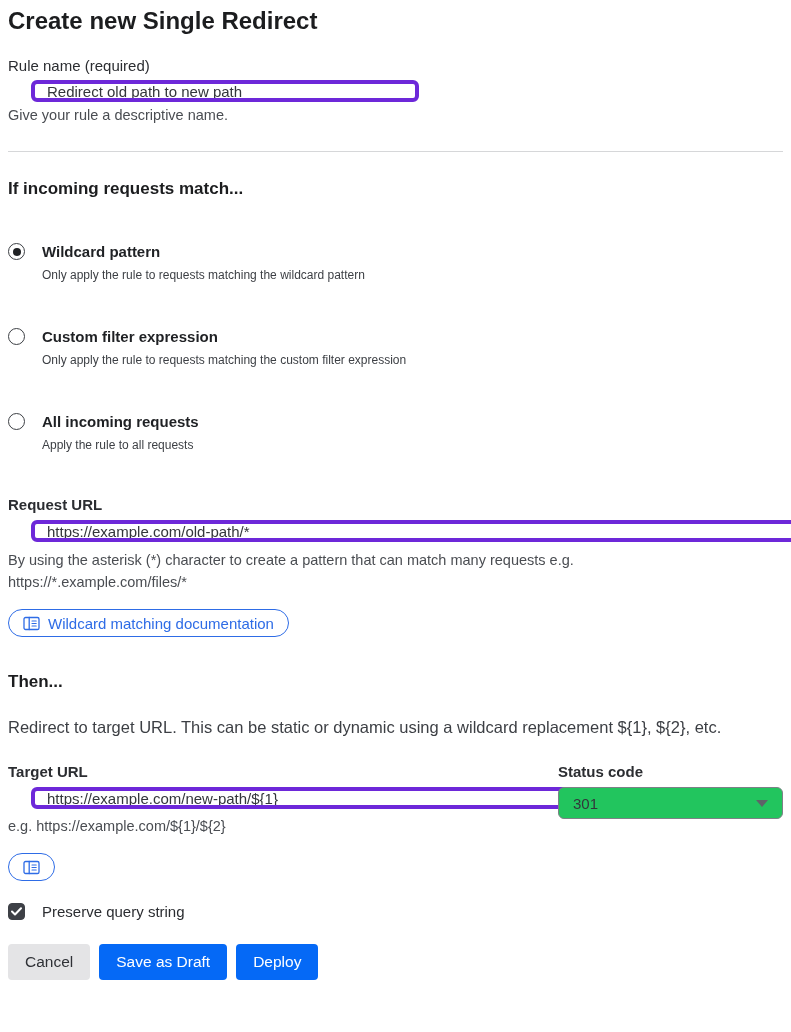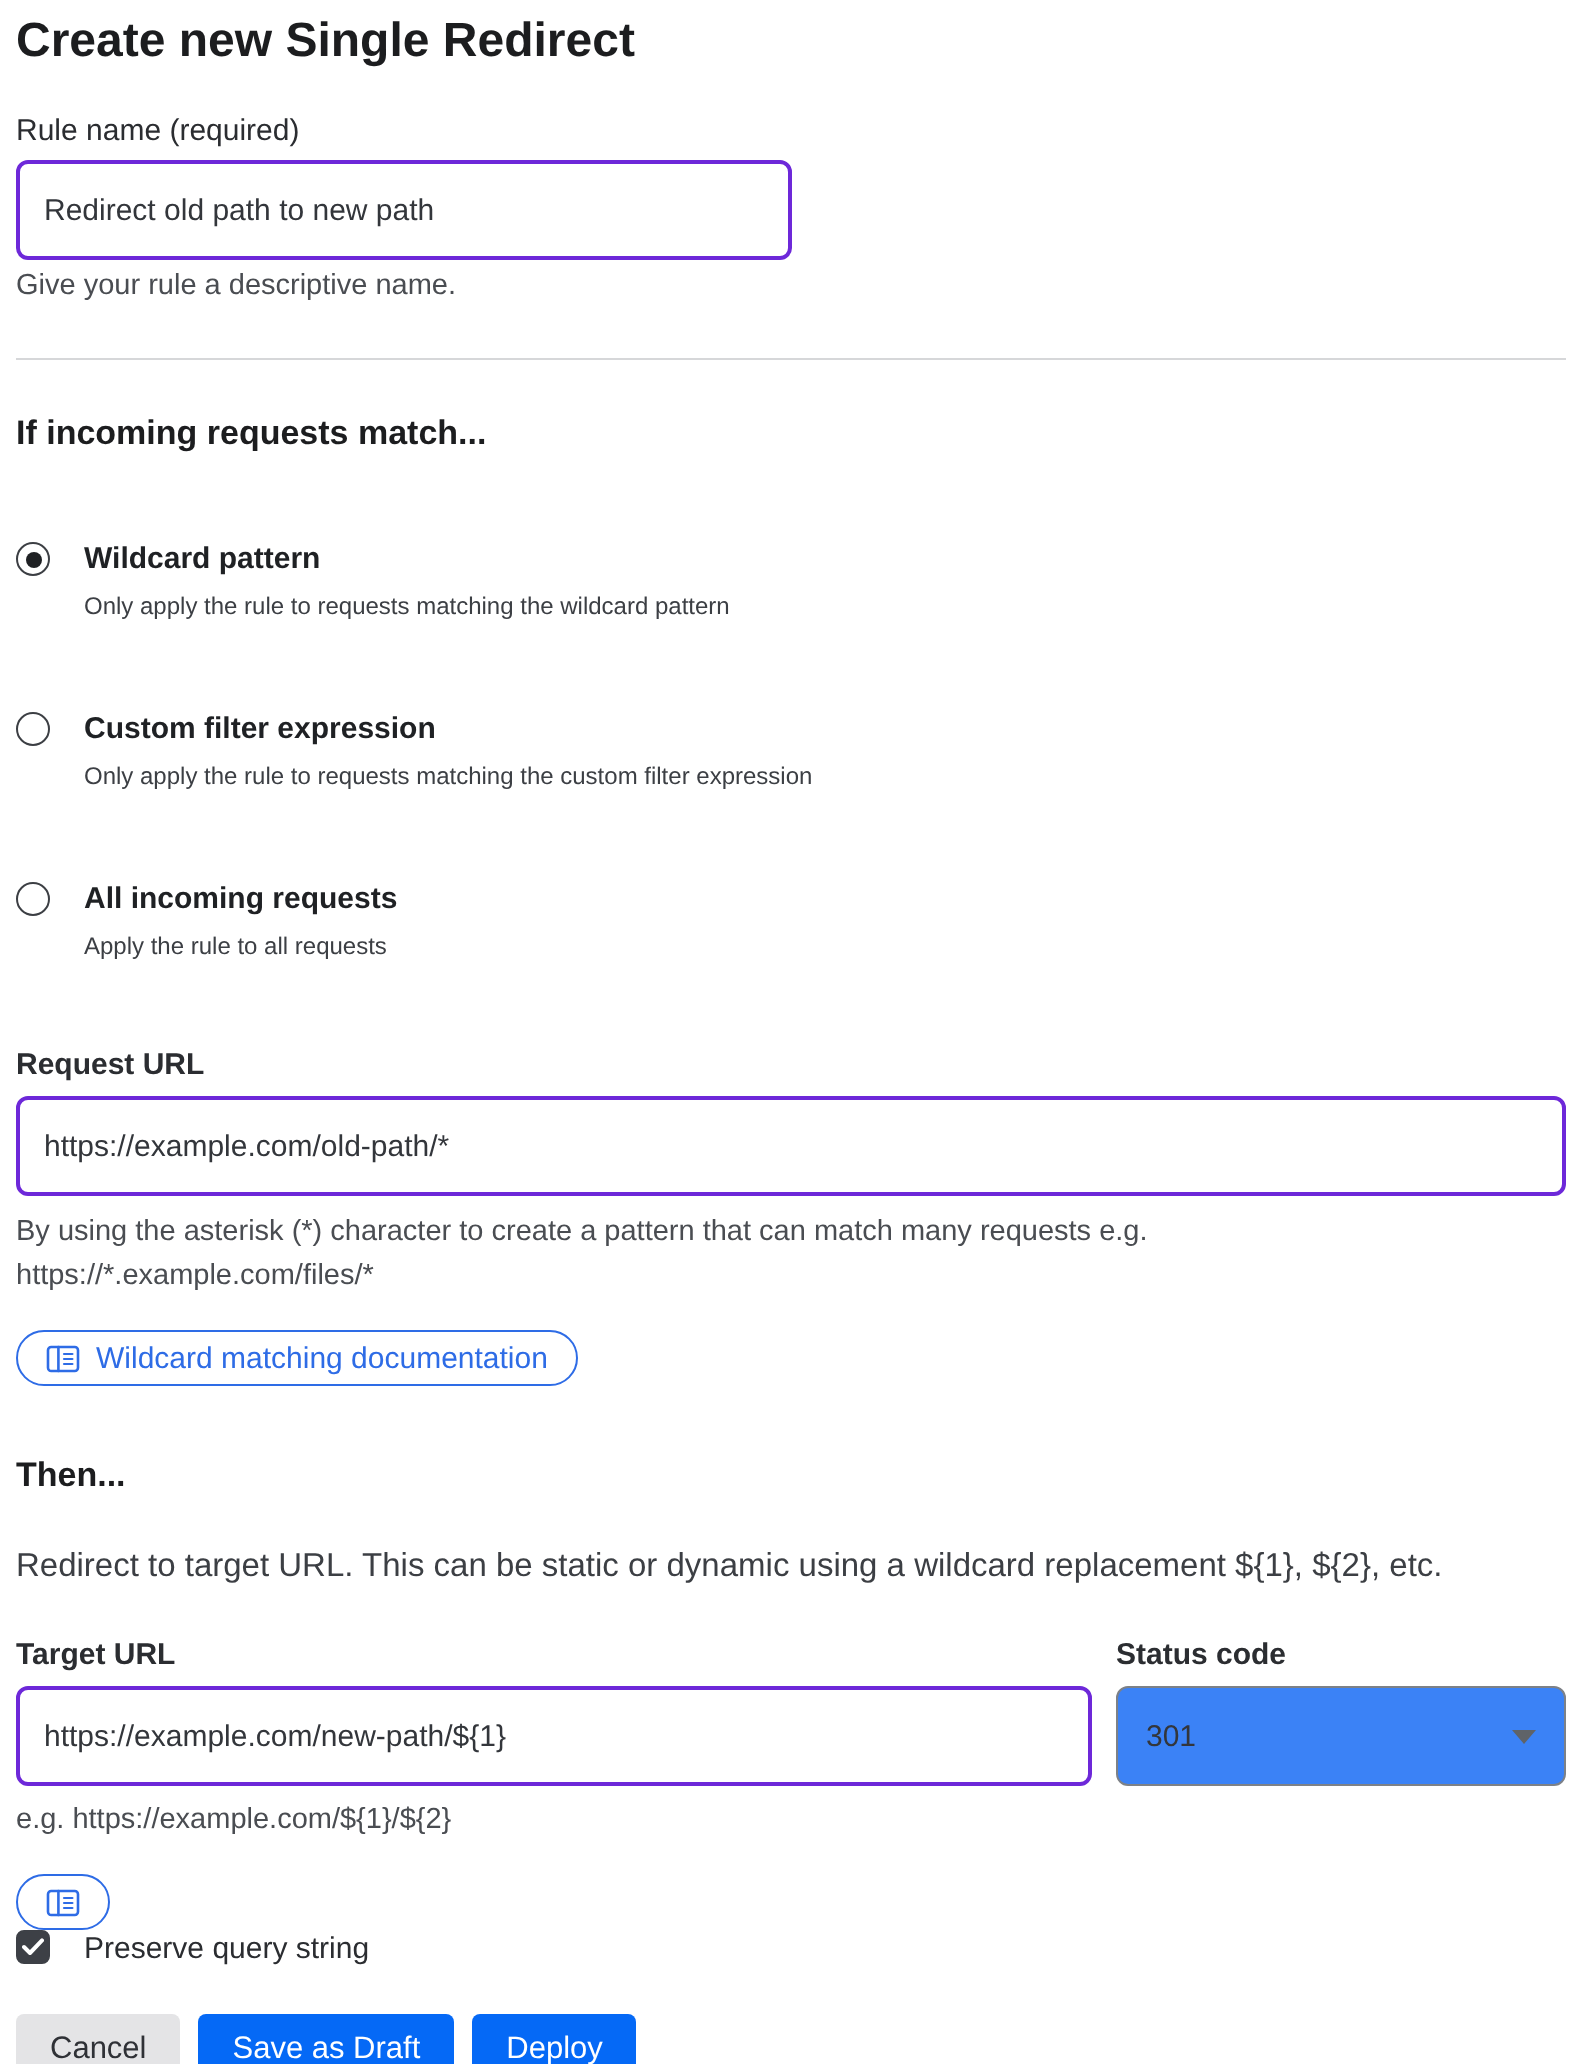--- a/index.html
+++ b/index.html
@@ -16,30 +16,31 @@
   .page-title { font-size: 24px; line-height: 26px; font-weight: 700; color: #1c1d1f; }
   .section-heading { font-size: 17px; line-height: 22px; font-weight: 700; color: #1c1d1f; }
   .field-label { font-size: 15px; line-height: 19px; color: #2b2d31; }
   .field-label.bold { font-weight: 700; }
   .helper-text { font-size: 14.5px; line-height: 19px; color: #4a4d52; }
   .helper-text.two-line div { line-height: 22px; }
 
   
   .text-input {
     display: block;
-    height: 50px;
-    border: 2px solid #6d28d9;
+    height: 22px;
+    border: 4px solid #6d28d9;
     border-radius: 6px;
     padding: 0 12px;
     font-family: "Liberation Sans", sans-serif;
     font-size: 15px;
     color: #33363b;
     background: #fff;
     outline: none;
     width: 100%;
+    margin-left: 23px;
   }
   .rule-name-input { width: 388px; }
 
   .divider { border: none; border-top: 1px solid #d6d7d9; margin-top: 26px; }
 
   
   .radio-group { margin-top: 42px; }
   .radio-option { display: flex; margin-bottom: 42px; cursor: pointer; }
   .radio-option:last-child { margin-bottom: 0; }
   .radio-control {
@@ -81,41 +82,41 @@
   }
   .doc-button svg { display: block; }
 
   
   .then-paragraph { font-size: 16.5px; line-height: 21px; color: #3c3f44; margin-top: 24px; }
   .target-row { display: flex; gap: 12px; margin-top: 24px; }
   .target-col { flex: 1 1 auto; }
   .status-col { flex: 0 0 225px; }
   .select-box {
     margin-top: 6px;
-    height: 50px;
+    height: 32px;
     border: 1px solid #7d8187;
     border-radius: 6px;
-    background: #3b82f6;
+    background: #22c55e;
     display: flex;
     align-items: center;
     justify-content: space-between;
     padding: 0 14px;
     font-size: 15px;
     color: #33363b;
     cursor: pointer;
   }
   .chevron-down {
     width: 0; height: 0;
     border-left: 6px solid transparent;
     border-right: 6px solid transparent;
     border-top: 7px solid #5f6368;
   }
 
   
-  .checkbox-row { display: flex; cursor: pointer; }
+  .checkbox-row { display: flex; align-items: center; margin-top: 21px; cursor: pointer; }
   .checkbox-control {
     width: 17px; height: 17px;
     border-radius: 4px;
     border: 1.6px solid #3c3f44;
     margin-right: 17px;
     display: flex; align-items: center; justify-content: center;
     background: #fff;
     cursor: pointer;
   }
   .checkbox-control svg { display: none; }

